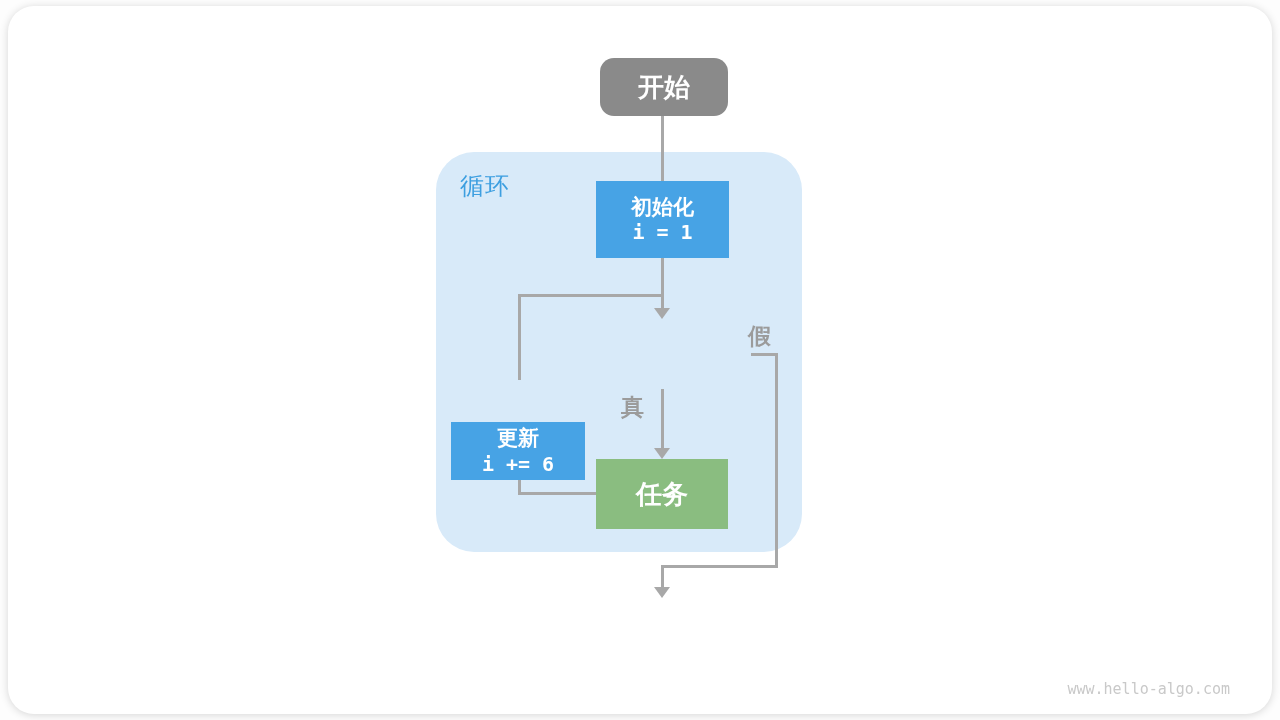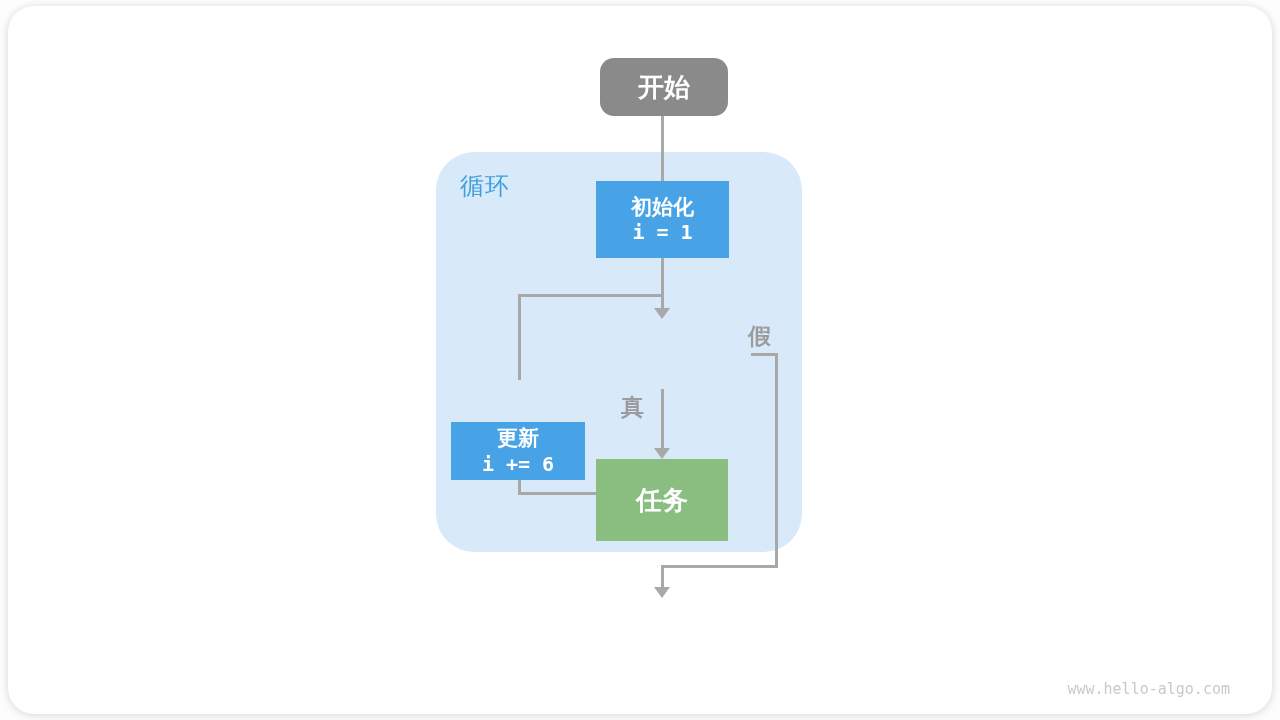--- a/index.html
+++ b/index.html
@@ -35,21 +35,21 @@
     align-items:center;justify-content:center;
     color:#ffffff;text-align:center;line-height:1.25;
   }
   .node .cjk{font-weight:bold;}
   .node .code{font-family:"DejaVu Sans Mono", monospace;font-weight:bold;}
   .node-start{left:592px;top:52px;width:128px;height:58px;background:var(--node-gray);border-radius:14px;font-size:26px;}
   .node-init{left:588px;top:175px;width:133px;height:77px;background:var(--node-blue);font-size:21px;}
   .node-init .code{font-size:20px;}
   .node-update{left:443px;top:372px;width:134px;height:58px;background:var(--node-blue);font-size:21px;margin-top:44px;}
   .node-update .code{font-size:20px;}
-  .node-task{left:588px;top:453px;width:132px;height:82px;background:var(--node-green);font-size:26px;}
+  .node-task{left:588px;top:453px;width:132px;height:70px;background:var(--node-green);font-size:26px;}
   .node-end{left:589px;top:592px;width:129px;height:61px;background:var(--node-gray);border-radius:14px;font-size:26px;}
   .node-cond{
     left:567px;top:313px;width:176px;height:70px;background:var(--node-blue);
     clip-path:polygon(50% 0, 100% 50%, 50% 100%, 0 50%);
     font-family:"DejaVu Sans Mono", monospace;font-weight:600;font-size:24px;
   }
   .line{position:absolute;background:var(--line-gray);}
   .arrow-down{
     position:absolute;width:0;height:0;
     border-left:8px solid transparent;border-right:8px solid transparent;

